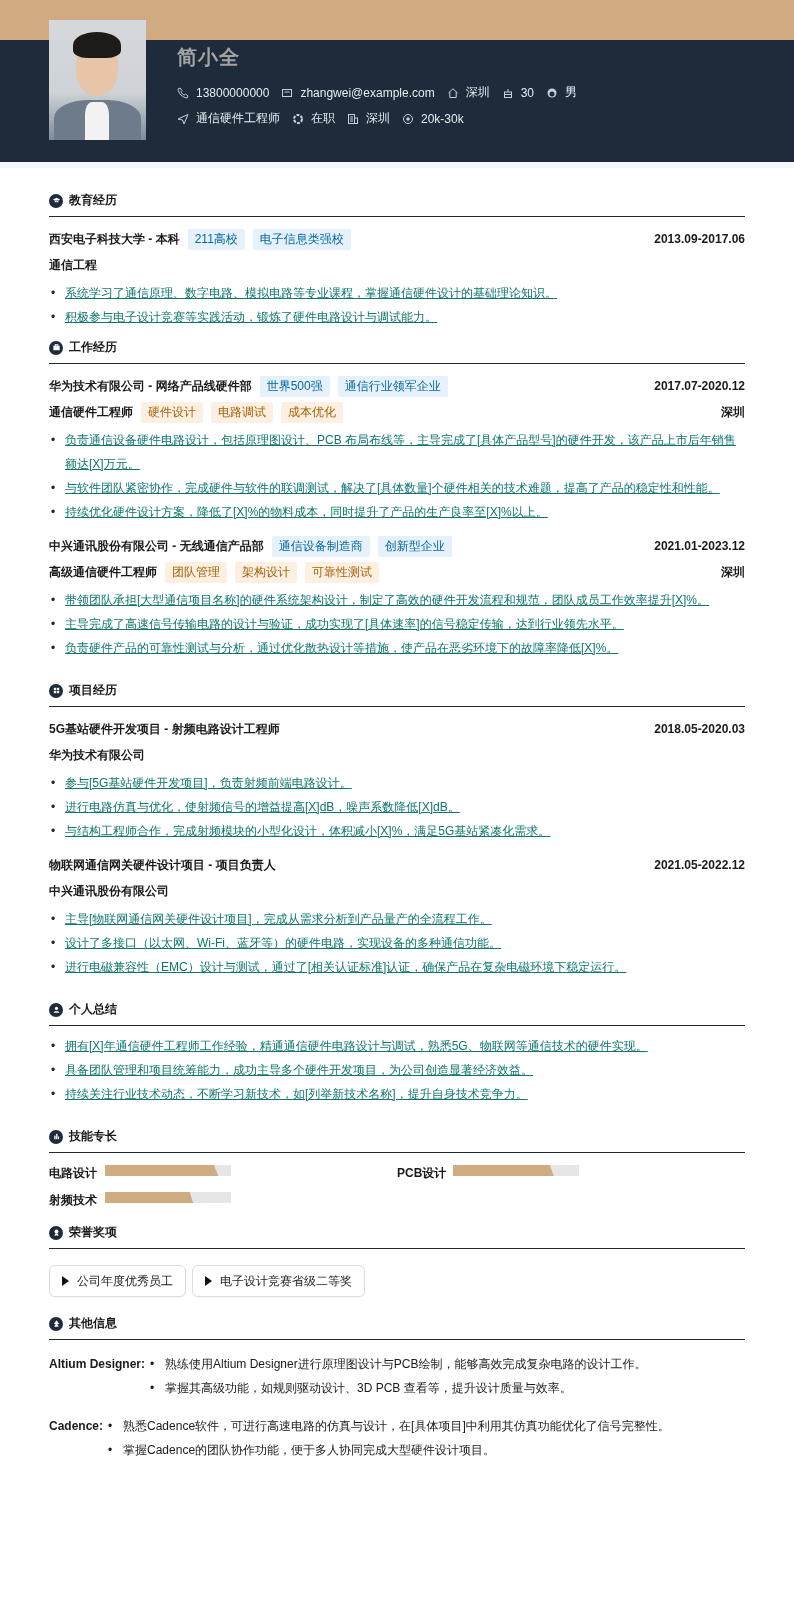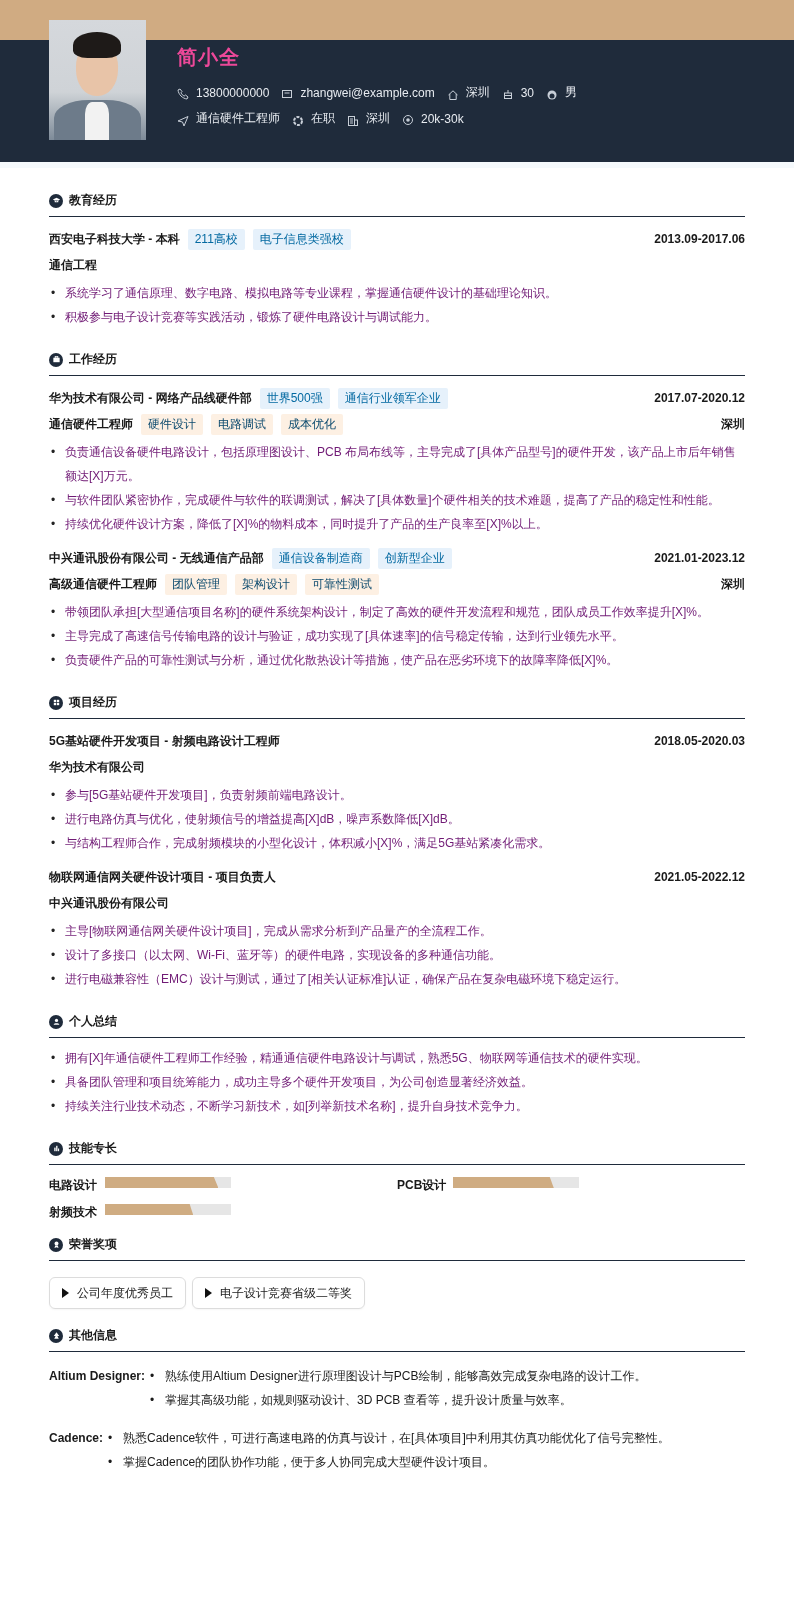--- a/index.html
+++ b/index.html
@@ -10,43 +10,43 @@
   .header-strip { height: 6px; background: #f5f9fc; }
   .avatar {
     position: absolute; left: 49px; top: -20px; width: 97px; height: 120px;
     background: linear-gradient(180deg, #d5d8dc 0%, #cfd3d7 60%, #7e8b99 100%);
     overflow: hidden;
   }
   .avatar .face { position: absolute; left: 27px; top: 22px; width: 42px; height: 54px; background: #e8c4a8; border-radius: 45% 45% 48% 48%; }
   .avatar .hair { position: absolute; left: 24px; top: 12px; width: 48px; height: 26px; background: #1e1a18; border-radius: 50% 50% 30% 30%; }
   .avatar .body { position: absolute; left: 5px; top: 80px; width: 87px; height: 45px; background: #6d7b8a; border-radius: 40% 40% 0 0; }
   .avatar .shirt { position: absolute; left: 36px; top: 82px; width: 24px; height: 40px; background: #f2f2f2; border-radius: 30% 30% 0 0; }
-  .name { position: absolute; left: 177px; top: 4px; color: #ec4899; font-size: 20px; font-weight: bold; letter-spacing: 1px; }
+  .name { position: absolute; left: 177px; top: 4px; color: #a3a3a3; font-size: 20px; font-weight: bold; letter-spacing: 1px; }
   .info-row { position: absolute; left: 177px; display: flex; align-items: center; color: #e8ecf1; font-size: 12px; }
   .info-row.r1 { top: 44px; }
   .info-row.r2 { top: 70px; }
-  .info-item { display: flex; align-items: flex-end; margin-right: 12px; }
+  .info-item { display: flex; align-items: center; margin-right: 12px; }
   .info-item .ic { width: 12px; height: 12px; margin-right: 7px; color: #c8cfd8; font-size: 10px; display: inline-flex; align-items: center; justify-content: center; }
   .info-item .ic svg { width: 12px; height: 12px; }
 
   .content { padding: 10px 49px 0 49px; }
   .section { margin-top: 14px; }
   .section-title { display: flex; align-items: center; font-size: 12px; font-weight: bold; padding-bottom: 7px; border-bottom: 1px solid #1f2b3b; }
   .section-title .sicon { width: 14px; height: 14px; border-radius: 50%; background: #1f2b3b; margin-right: 6px; display: inline-flex; align-items: center; justify-content: center; }
   .section-title .sicon svg { width: 9px; height: 9px; }
   .entry { margin-top: 10px; }
   .row { display: flex; align-items: center; justify-content: space-between; height: 24px; }
   .row .left { display: flex; align-items: center; font-weight: bold; font-size: 12px; }
   .row .right { font-weight: bold; font-size: 12px; }
   .sub { font-weight: bold; font-size: 12px; height: 28px; display: flex; align-items: center; }
   .tag { font-weight: normal; font-size: 12px; padding: 2px 7px; margin-left: 8px; border-radius: 2px; }
   .tag.blue { background: #e6f1fb; color: #0369a1; }
-  .tag.orange { background: #fdf0e3; color: #0c4a6e; }
+  .tag.orange { background: #fdf0e3; color: #a16207; }
   ul.bullets { list-style: none; margin-top: 2px; }
-  ul.bullets li { position: relative; padding-left: 16px; line-height: 24px; font-size: 12px; color: #701a75; }
+  ul.bullets li { position: relative; padding-left: 16px; line-height: 24px; font-size: 12px; color: #0f766e; text-decoration: underline; }
   ul.bullets li::before { content: "•"; position: absolute; left: 2px; top: 0; color: #222; }
 
   .skills { display: grid; grid-template-columns: 1fr 1fr; row-gap: 11px; margin-top: 12px; }
   .skill { display: flex; align-items: flex-start; font-weight: bold; font-size: 12px; height: 16px; }
   .skill .label { width: 56px; }
   .skill .track { position: relative; width: 126px; height: 11px; background: #e6e6e6; overflow: hidden; }
   .skill .fill { position: absolute; left: 0; top: 0; height: 100%; background: #cfac82; clip-path: polygon(0 0, 96% 0, 100% 100%, 0 100%); }
 
   .awards { display: flex; margin-top: 16px; }
   .award { display: flex; align-items: center; padding: 0 12px; height: 32px; border: 1px solid #dcdcdc; border-radius: 6px; margin-right: 6px; font-size: 12px; box-shadow: 0 1px 2px rgba(0,0,0,0.04); }
@@ -177,21 +177,21 @@
         <div class="right">2013.09-2017.06</div>
       </div>
       <div class="sub">通信工程</div>
       <ul class="bullets">
         <li>系统学习了通信原理、数字电路、模拟电路等专业课程，掌握通信硬件设计的基础理论知识。</li>
         <li>积极参与电子设计竞赛等实践活动，锻炼了硬件电路设计与调试能力。</li>
       </ul>
     </div>
   </div>
 
-  <div class="section" style="margin-top:22px">
+  <div class="section" style="margin-top:10px">
     <div class="section-title">
       <span class="sicon">
           <svg viewBox="0 0 10 10">
             <rect x="1.5" y="3" width="7" height="5" fill="#fff"></rect>
             <rect x="3.5" y="1.8" width="3" height="1.5" fill="none" stroke="#fff" stroke-width="0.8"></rect>
           </svg>
         </span>
       <span>工作经历</span>
     </div>
     <div class="entry">

